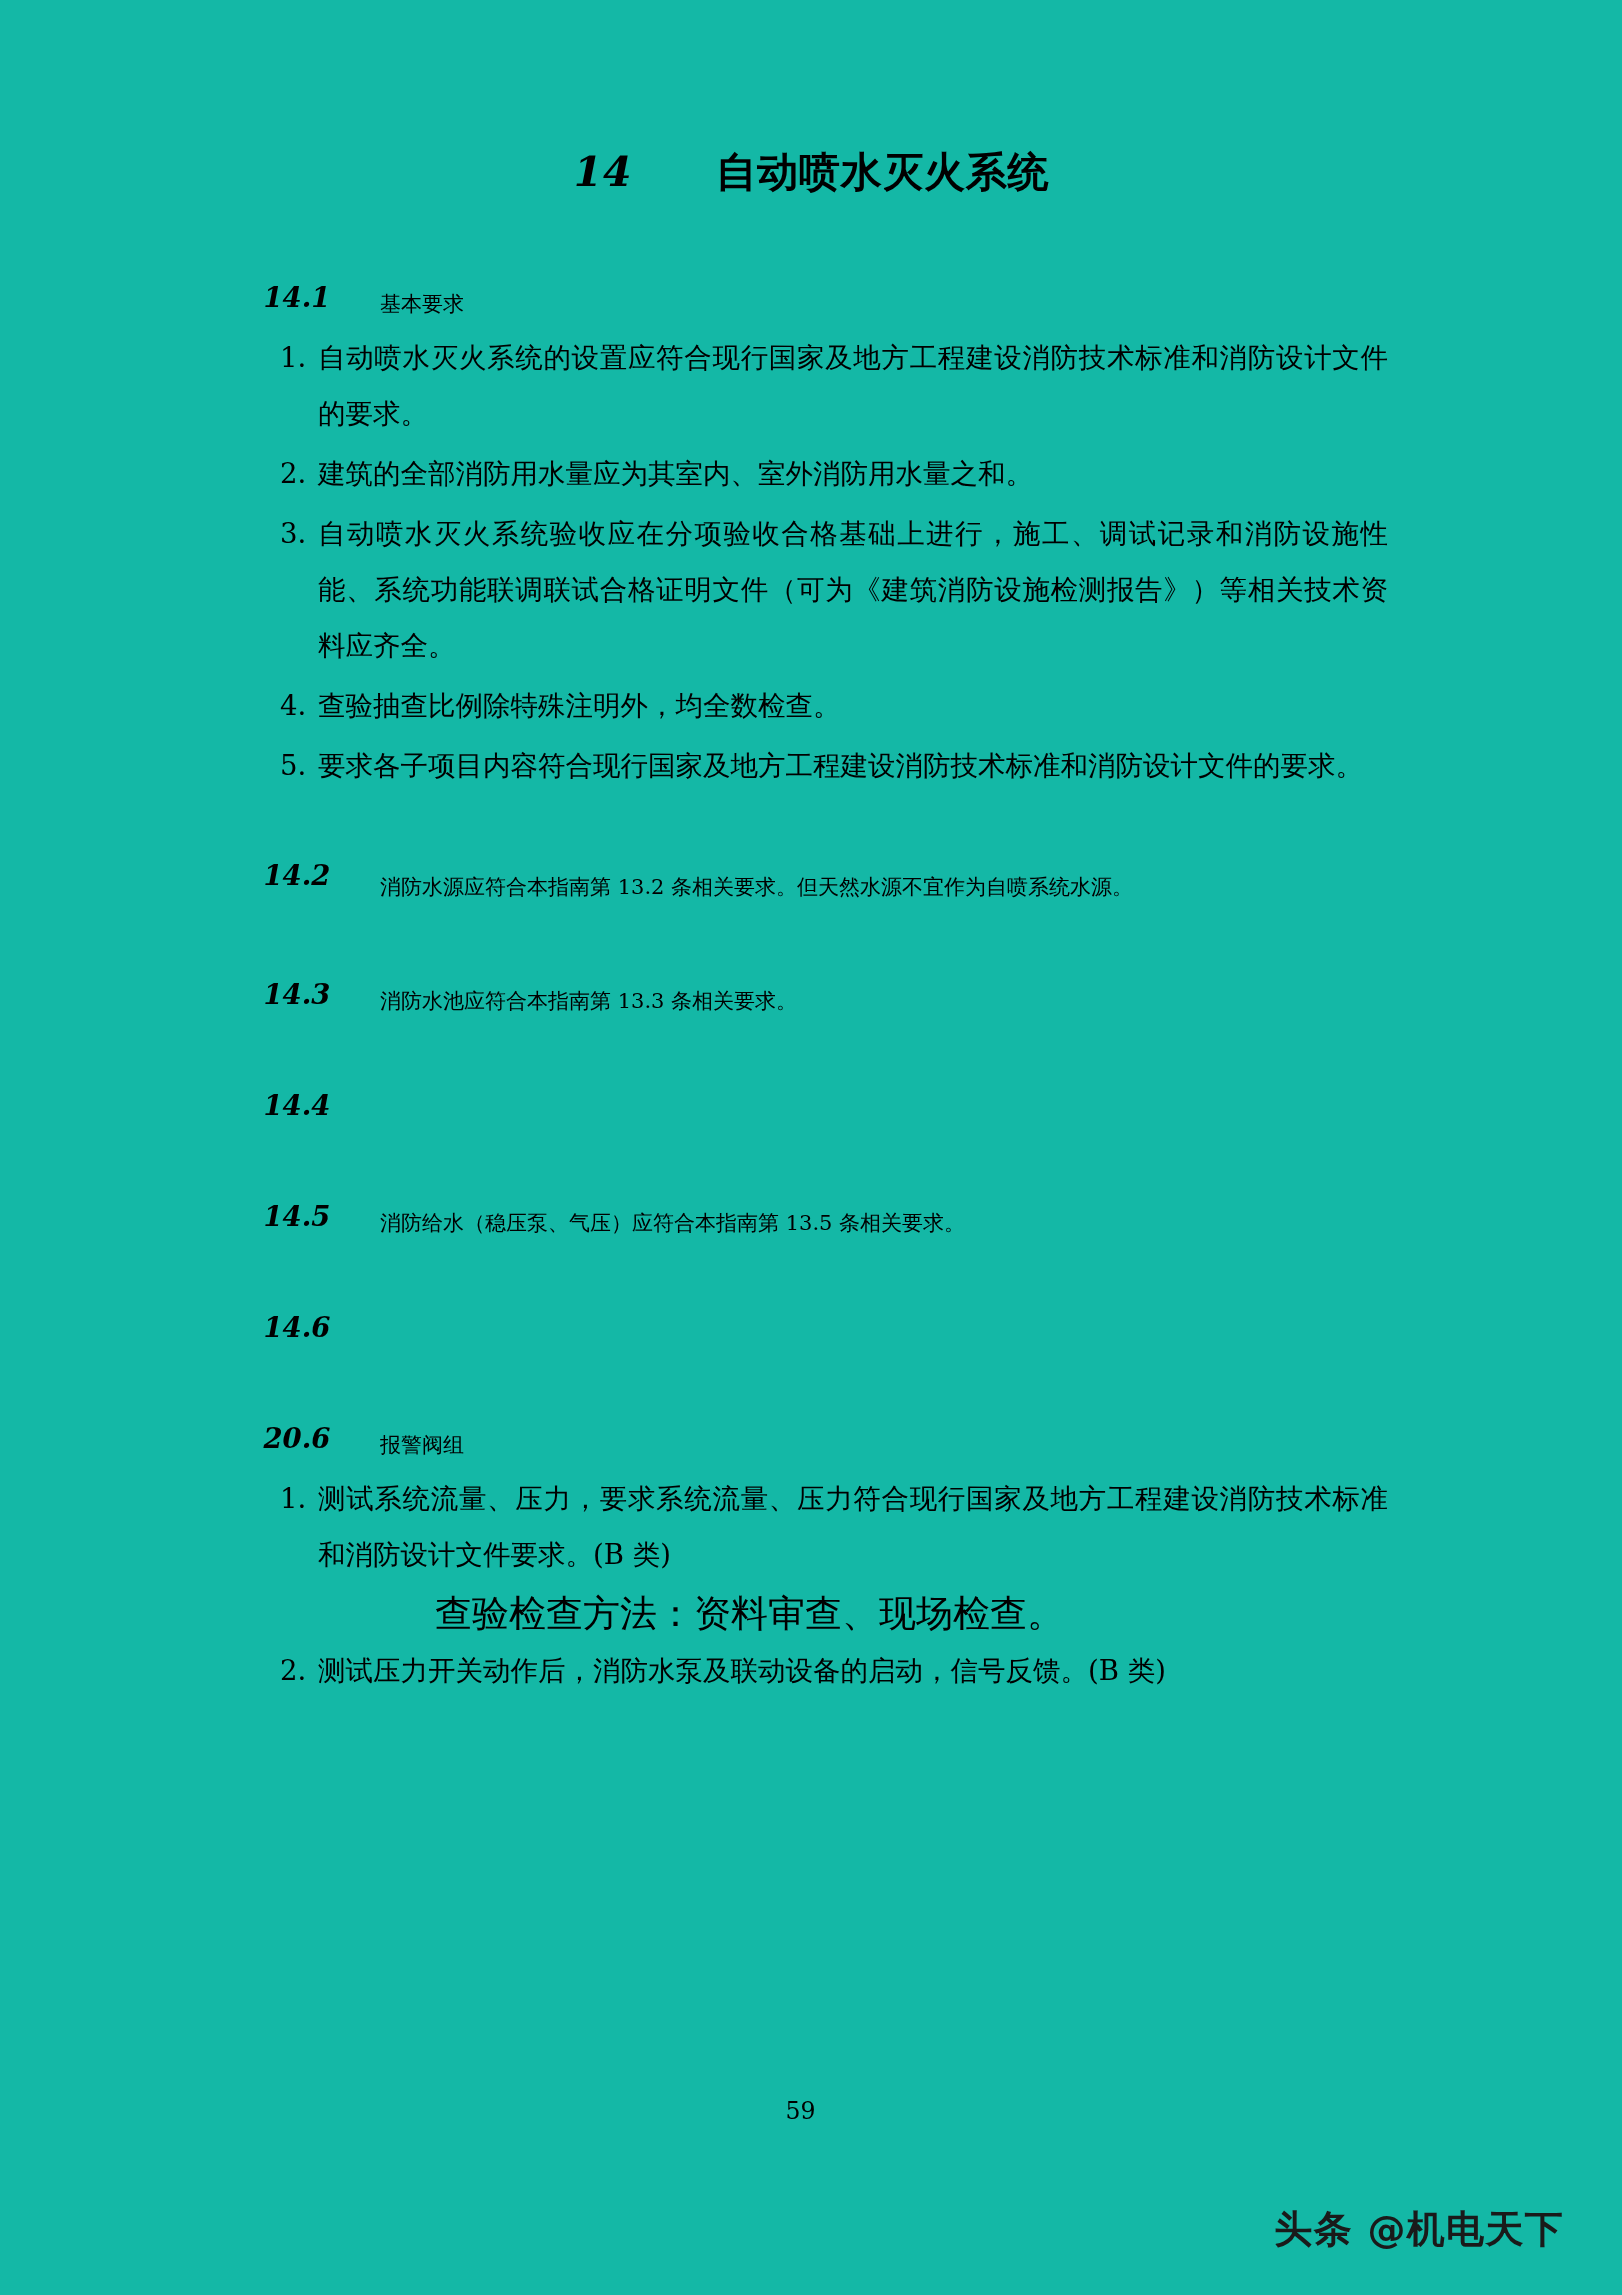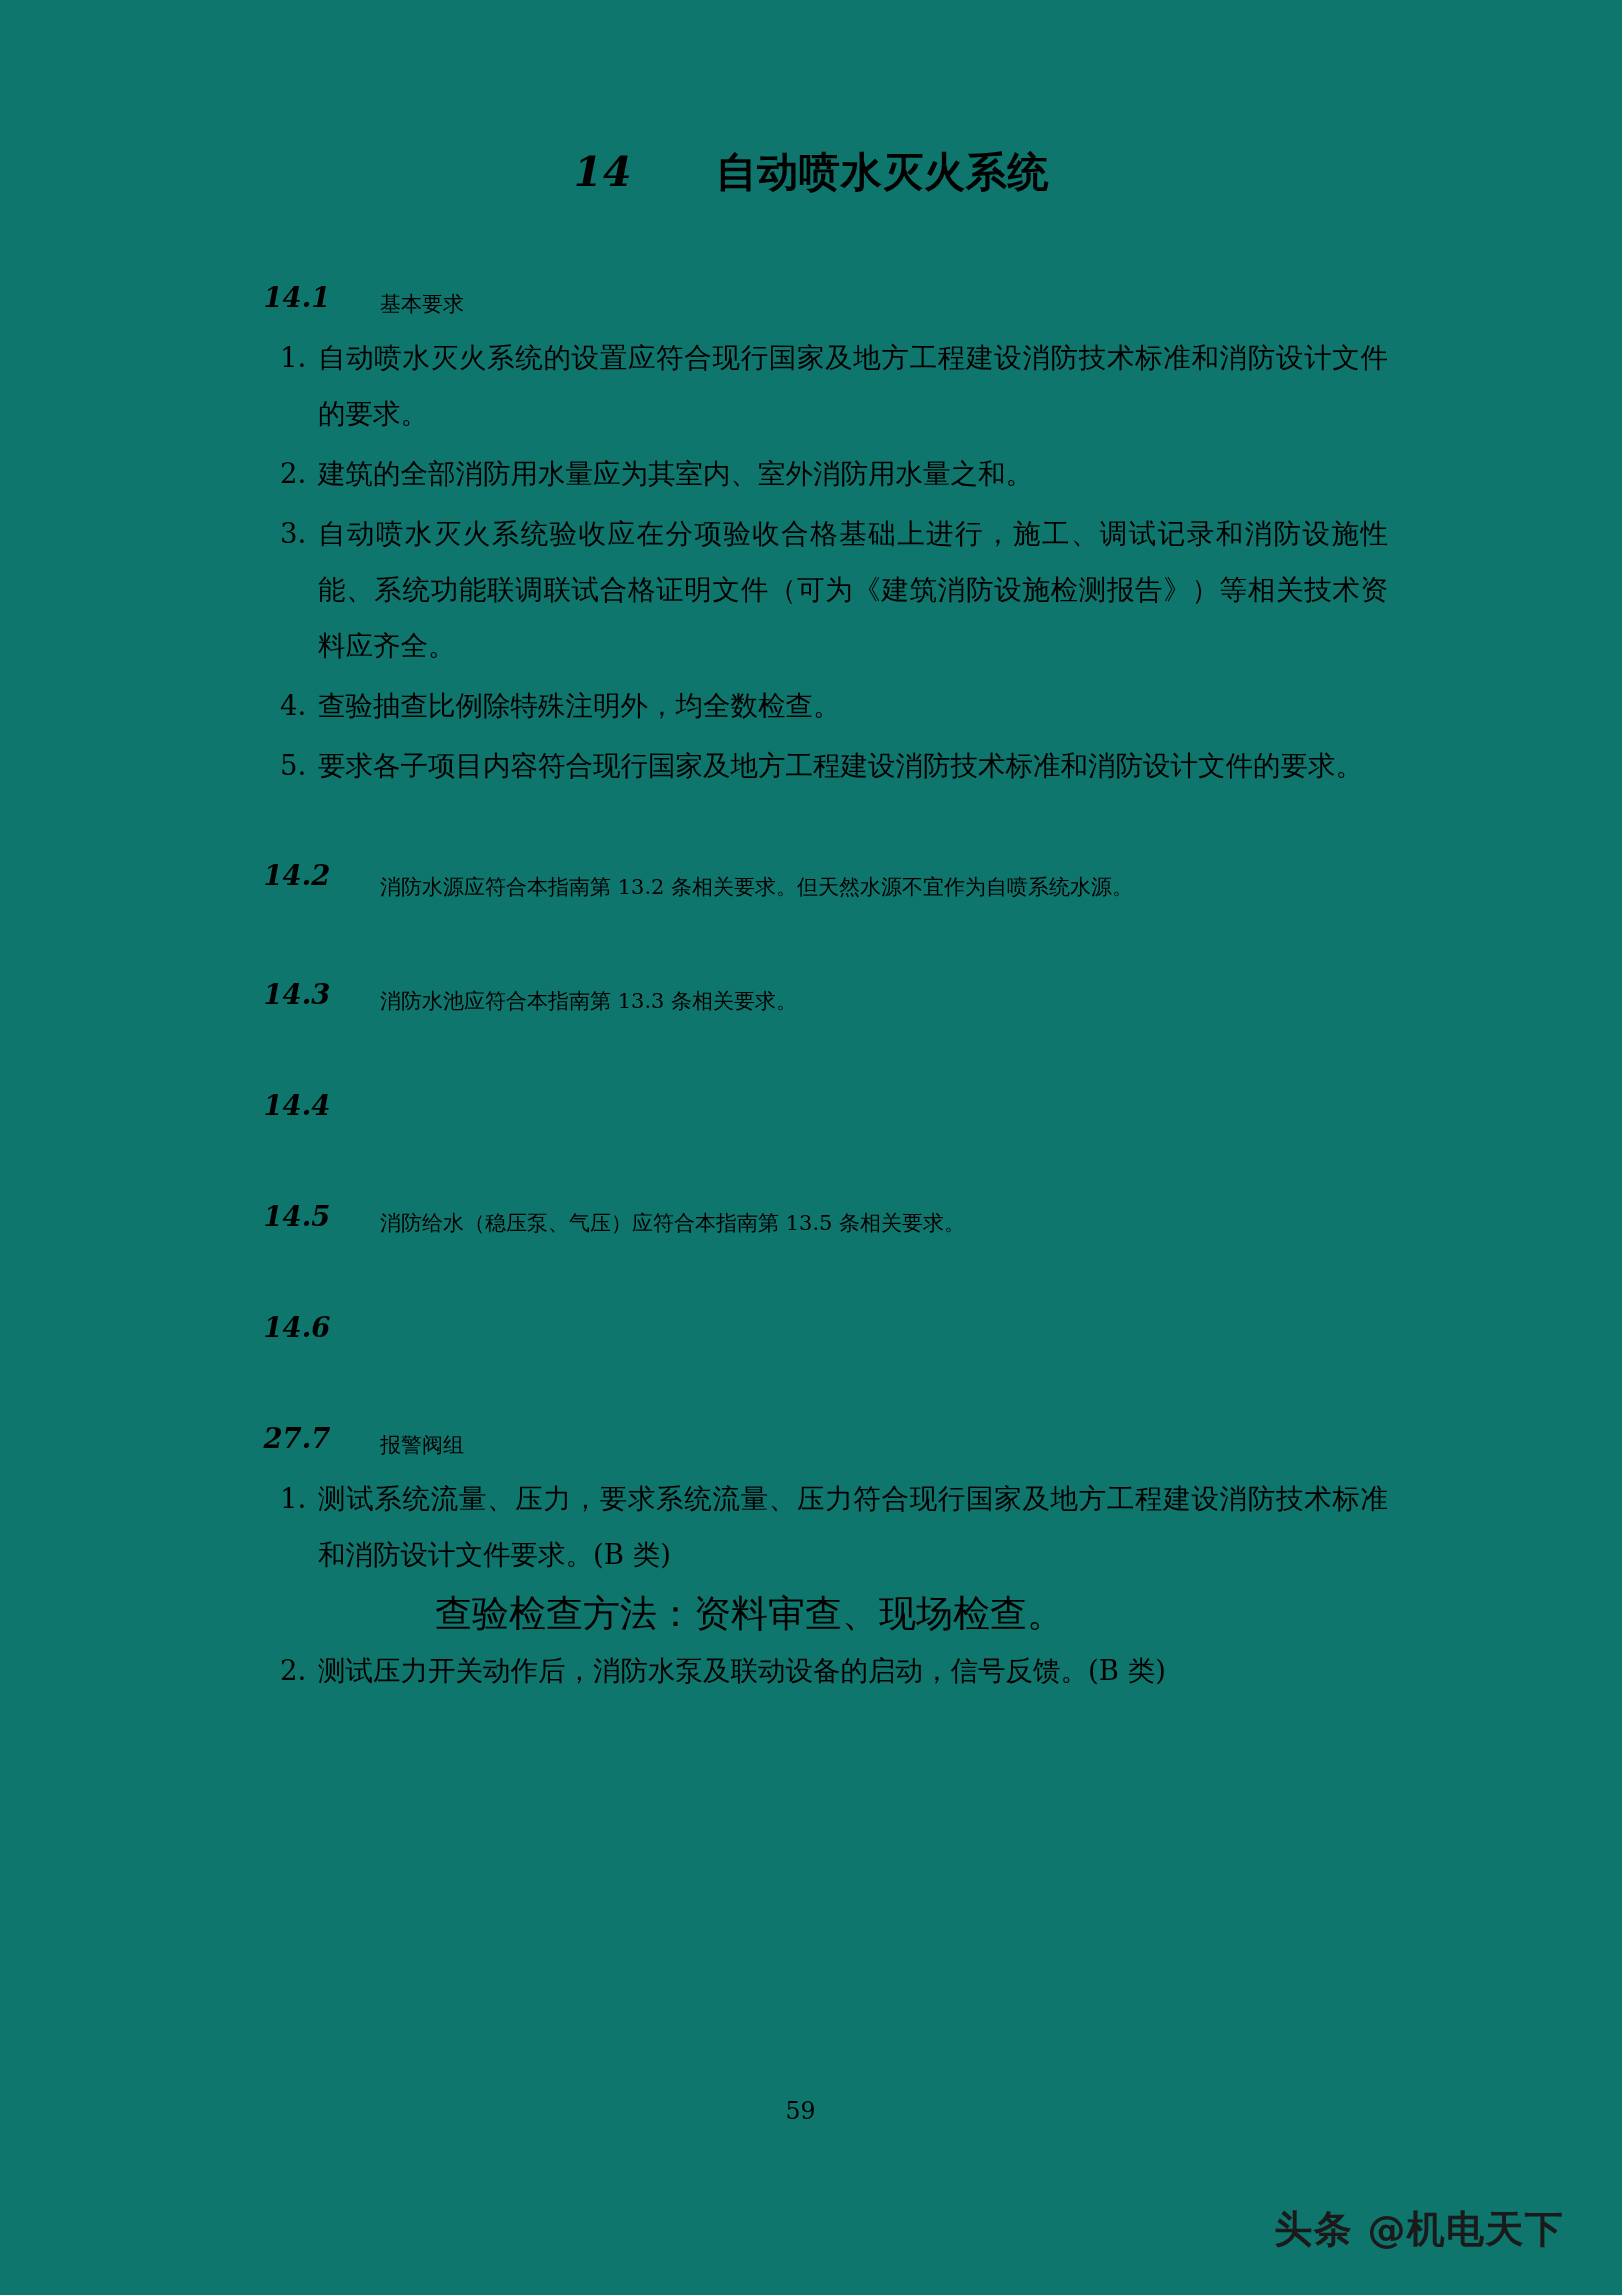--- a/index.html
+++ b/index.html
@@ -4,21 +4,21 @@
 <style>
   html, body {
     margin: 0;
     padding: 0;
     background: #ffffff;
   }
   .page {
     position: relative;
     width: 1623px;
     height: 2295px;
-    background: #0f766e;
+    background: #14b8a6;
     font-family: "DejaVu Serif", "Liberation Serif", serif;
     color: #000000;
     overflow: hidden;
     box-sizing: border-box;
   }
 
   
   .doc-title {
     position: absolute;
     top: 145px;
@@ -206,21 +206,21 @@
     <div class="section">
       <div class="sec-head">
         <span class="sec-num">14.6</span>
       </div>
     </div>
 
     <div class="gap-lg"></div>
 
     <div class="section">
       <div class="sec-head">
-        <span class="sec-num">27.7</span>
+        <span class="sec-num">20.6</span>
         <div class="sec-text one-line">报警阀组</div>
       </div>
       <ul class="olist">
         <li class="oitem">
           <span class="oitem-num">1.</span>
           <div class="oitem-text">测试系统流量、压力，要求系统流量、压力符合现行国家及地方工程建设消防技术标准和消防设计文件要求。(B 类)</div>
         </li>
         <li>
           <div class="note-line">查验检查方法：资料审查、现场检查。</div>
         </li>

